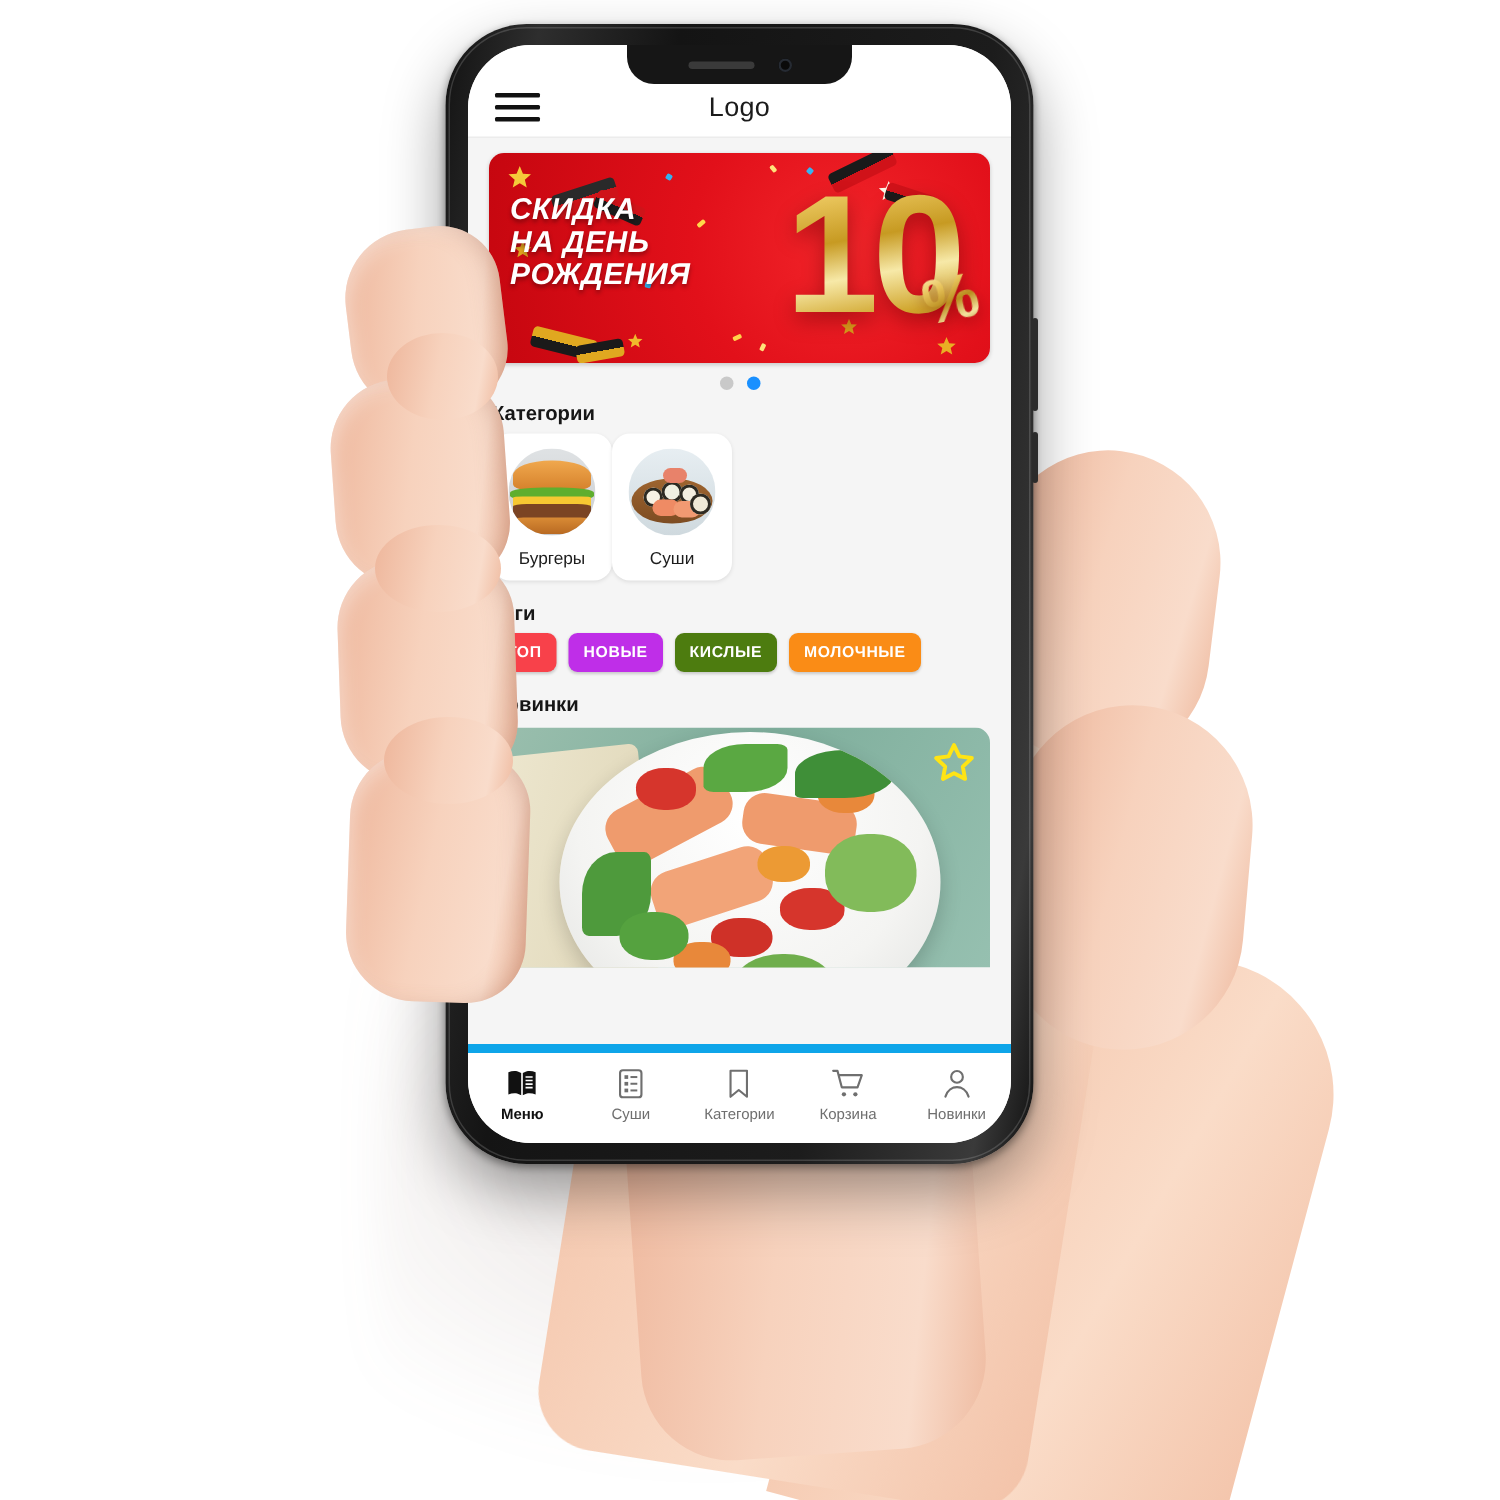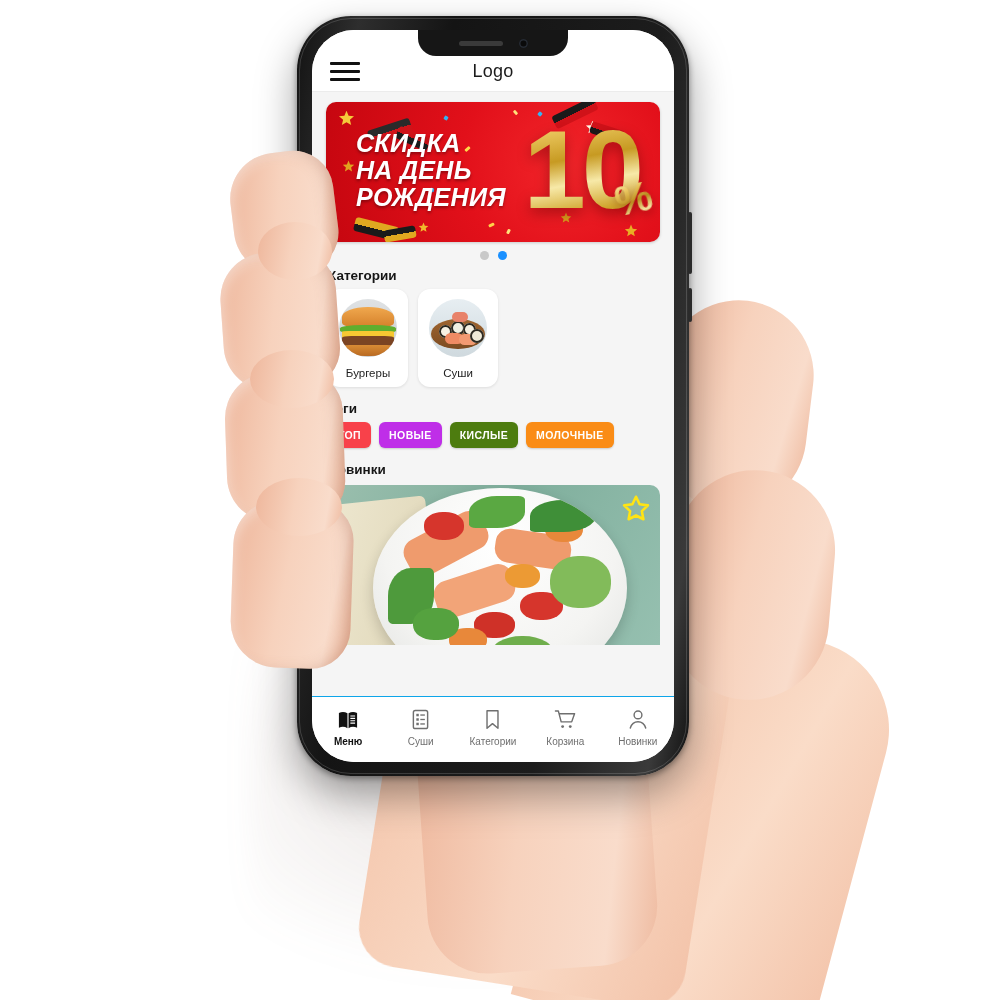--- a/index.html
+++ b/index.html
@@ -120,23 +120,23 @@
   #banner{
     position:relative;height:140px;border-radius:10px;overflow:hidden;
     background:
       radial-gradient(circle at 72% 45%, #f2252a 0%, #e2101a 42%, #c5060f 100%);
     box-shadow:0 1px 3px rgba(0,0,0,.18);
   }
   .conf{position:absolute;border-radius:1px;}
   .star-deco{position:absolute;}
   .star-deco svg{display:block;}
   #banner-text{
-    position:absolute;left:30px;top:28px;width:150px;
+    position:absolute;left:14px;top:28px;width:150px;
     color:#fff;font-weight:bold;font-style:italic;
-    font-size:25px;line-height:1.08;letter-spacing:.3px;
+    font-size:20px;line-height:1.08;letter-spacing:.3px;
     text-shadow:0 2px 3px rgba(0,0,0,.35);
     z-index:6;
   }
   #banner-text div{white-space:nowrap;}
   #ten{
     position:absolute;right:20px;top:-2px;z-index:5;
     font-size:112px;font-weight:bold;line-height:140px;
     letter-spacing:-4px;
     background:linear-gradient(170deg,#fff3c4 2%,#f2d06a 18%,#c79a22 42%,#f7e9a8 58%,#d0a52c 76%,#8f6b12 100%);
     -webkit-background-clip:text;background-clip:text;color:transparent;
@@ -156,21 +156,21 @@
   #dots span{width:9px;height:9px;border-radius:50%;background:#c9c9c9;display:block;}
   #dots span.on{background:#1a90ff;}
 
   
   .sec-title{
     font-size:13.5px;font-weight:bold;color:#161616;
     padding:4px 16px 6px 16px;
   }
 
   
-  #cats{display:flex;gap:10px;padding:0 16px;}
+  #cats{display:flex;padding:0 16px;}
   .cat{
     width:80px;background:#fff;border-radius:12px;
     box-shadow:0 1px 3px rgba(0,0,0,.10);
     padding:10px 0 8px 0;text-align:center;box-sizing:border-box;
   }
   .cat .ph{
     width:58px;height:58px;border-radius:50%;margin:0 auto;overflow:hidden;position:relative;
   }
   .cat .lbl{font-size:11.5px;color:#1d1d1d;margin-top:10px;}
 
@@ -210,21 +210,21 @@
   .salad{position:absolute;inset:0;background:linear-gradient(120deg,#9bbfae,#7fae9c 45%,#96c0b0);}
   .napkin{position:absolute;left:-2%;top:10%;width:34%;height:95%;background:linear-gradient(110deg,#efe9d2,#ded5b6);transform:rotate(-6deg);border-radius:6px;}
   .bowl{position:absolute;left:14%;top:2%;width:76%;height:125%;border-radius:50%;
     background:radial-gradient(circle at 50% 28%,#ffffff 0%,#f4f4f2 60%,#dfe0de 100%);
     box-shadow:0 6px 14px rgba(0,0,0,.18);overflow:hidden;}
   .veg{position:absolute;border-radius:46%;}
   #fav-star{position:absolute;right:9px;top:9px;z-index:9;}
 
   
   #nav{
-    height:66px;flex:0 0 66px;background:#fff;border-top:1px solid #0ea5e9;
+    height:66px;flex:0 0 66px;background:#fff;border-top:6px solid #0ea5e9;
     display:flex;align-items:center;justify-content:space-around;
     padding-bottom:4px;box-sizing:border-box;
   }
   .navitem{display:flex;flex-direction:column;align-items:center;gap:5px;width:66px;cursor:pointer;}
   .navitem .ic{height:22px;display:flex;align-items:center;justify-content:center;}
   .navitem .tx{font-size:10px;color:#6f6f6f;}
   .navitem.act .tx{color:#111;font-weight:bold;}
 </style>
 </head>
 <body>

